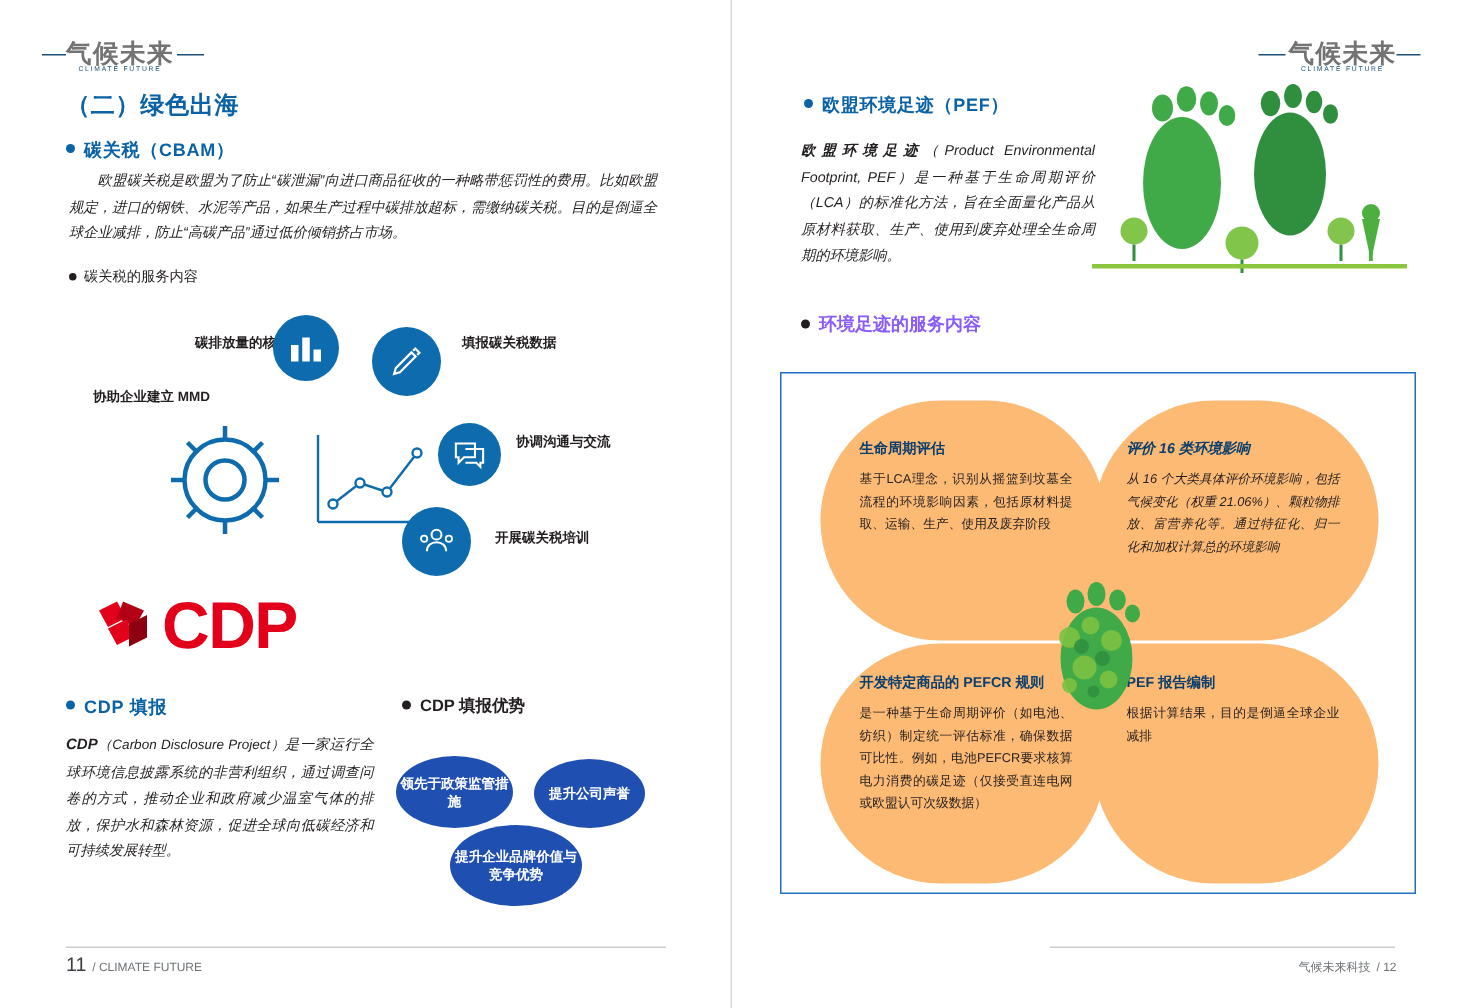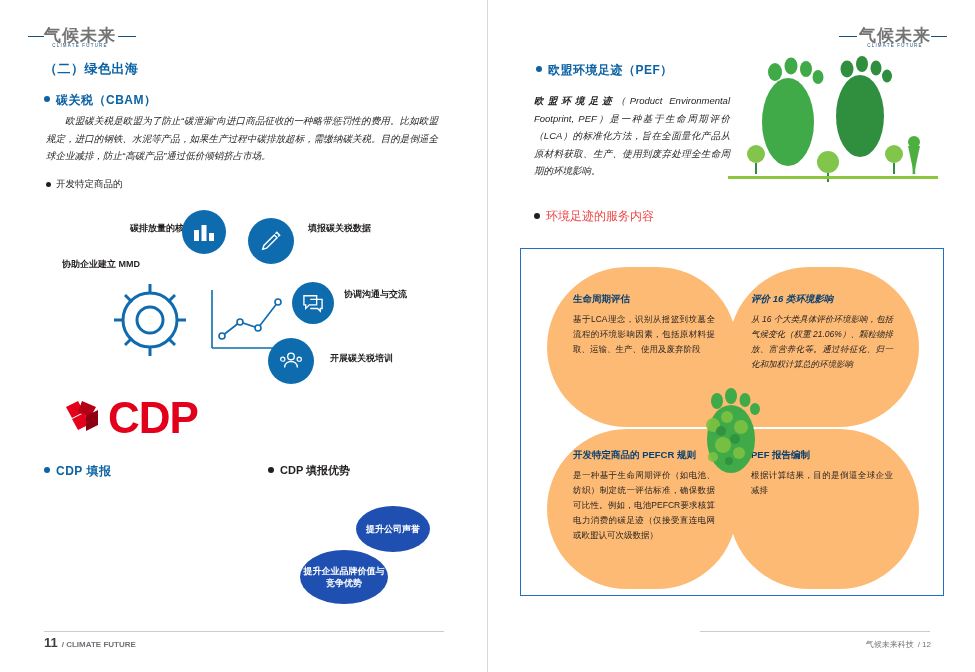--- a/index.html
+++ b/index.html
@@ -118,28 +118,28 @@
     text-align: center;
   }
 
   .footer {
     position: absolute;
     bottom: 22px;
     font-size: 8px;
     color: #6f7377;
   }
   .footer .pg { font-size: 13px; color: #3b3f43; }
-  #l-foot { left: 44px; display:flex; align-items:baseline; gap:4px;font-weight:bold;}
+  #l-foot { left: 44px; display:flex; align-items:baseline; gap:4px;}
   #r-foot { right: 44px; display:flex; align-items:baseline; gap:4px;}
   .foot-rule { position:absolute; height:1px; background:#c9cdd0; }
 
   
   #r-pef-head { position: absolute; left: 536px; top: 62px; }
   #r-pef-body { position: absolute; left: 534px; top: 92px; width: 196px; }
-  #r-svc-head { position: absolute; left: 534px; top: 208px; font-size: 12px; font-weight: normal; color:#ef4444;}
+  #r-svc-head { position: absolute; left: 534px; top: 208px; font-size: 12px; font-weight: bold; color:#8b5cf6;}
   #r-svc-head::before {
     content: "";
     display: inline-block; width: 6px; height: 6px;
     border-radius: 50%; background: #231f20; margin-right: 6px; vertical-align: 1px;
   }
   #petal-box {
     position: absolute;
     left: 520px; top: 248px;
     width: 424px; height: 348px;
     border: 1.5px solid #1f6fc4;
@@ -161,26 +161,26 @@
 
     <div class="logo" style="left:44px; top:24px;">
       <span class="logo-text">气候未来</span>
     </div>
     <div style="position:absolute; left:44px; top:42px; width:72px;">
       <div class="logo-sub">CLIMATE FUTURE</div>
     </div>
     <div class="logo-rule" style="left:28px; top:36px; width:16px;"></div>
     <div class="logo-rule" style="left:118px; top:36px; width:18px;"></div>
 
-    <div id="l-title" class="hd-blue" style="font-size:13px;">（二）绿色出海</div>
+    <div id="l-title" class="hd-blue" style="font-size:16px;">（二）绿色出海</div>
 
     <div id="l-cbam-head" class="hd-blue bullet-dot">碳关税（CBAM）</div>
     <div id="l-cbam-body" class="body-text">欧盟碳关税是欧盟为了防止“碳泄漏”向进口商品征收的一种略带惩罚性的费用。比如欧盟规定，进口的钢铁、水泥等产品，如果生产过程中碳排放超标，需缴纳碳关税。目的是倒逼全球企业减排，防止“高碳产品”通过低价倾销挤占市场。</div>
 
-    <div id="l-svc-head">开发特定商品的</div>
+    <div id="l-svc-head">碳关税的服务内容</div>
 
     <div class="svc-lbl" style="left:90px; top:222px;margin-left:40px;">碳排放量的核算</div>
     <div class="circ" style="left:182px; top:210px; width:44px; height:44px;">
       <svg width="22" height="20" viewBox="0 0 22 20" aria-hidden="true">
         <rect x="1" y="8" width="5" height="11" fill="#ffffff"></rect>
         <rect x="8.5" y="3" width="5" height="16" fill="#ffffff"></rect>
         <rect x="16" y="11" width="5" height="8" fill="#ffffff"></rect>
       </svg>
     </div>
 
@@ -248,21 +248,27 @@
           <polygon points="8,20 20,14 26,25 14,31" fill="#e2001a"></polygon>
           <polygon points="22,17 34,11 34,26 22,32" fill="#8d0011"></polygon>
         </svg>
       </span>
       <span id="cdp-word">CDP</span>
     </div>
 
     <div id="l-cdp-head" class="hd-blue bullet-dot">CDP 填报</div>
     <div id="l-cdp-adv">CDP 填报优势</div>
 
-
+    <div id="l-cdp-body" class="body-text">
+      <span class="lead">CDP</span><span style="font-size:9px;">（Carbon Disclosure Project）</span><span>是一家运行全球环境信息披露系统的非营利组织，通过调查问卷的方式，推动企业和政府减少温室气体的排放，保护水和森林资源，促进全球向低碳经济和可持续发展转型。</span>
+    </div>
+
+    <div class="oval" style="left:264px; top:504px; width:78px; height:48px;">
+      <span>领先于政策监管措施</span>
+    </div>
     <div class="oval" style="left:356px; top:506px; width:74px; height:46px;">
       <span>提升公司声誉</span>
     </div>
     <div class="oval" style="left:300px; top:550px; width:88px; height:54px;">
       <span>提升企业品牌价值与竞争优势</span>
     </div>
 
     <div class="foot-rule" style="left:44px; bottom:40px; width:400px;"></div>
     <div class="footer" id="l-foot">
       <span class="pg">11</span>

